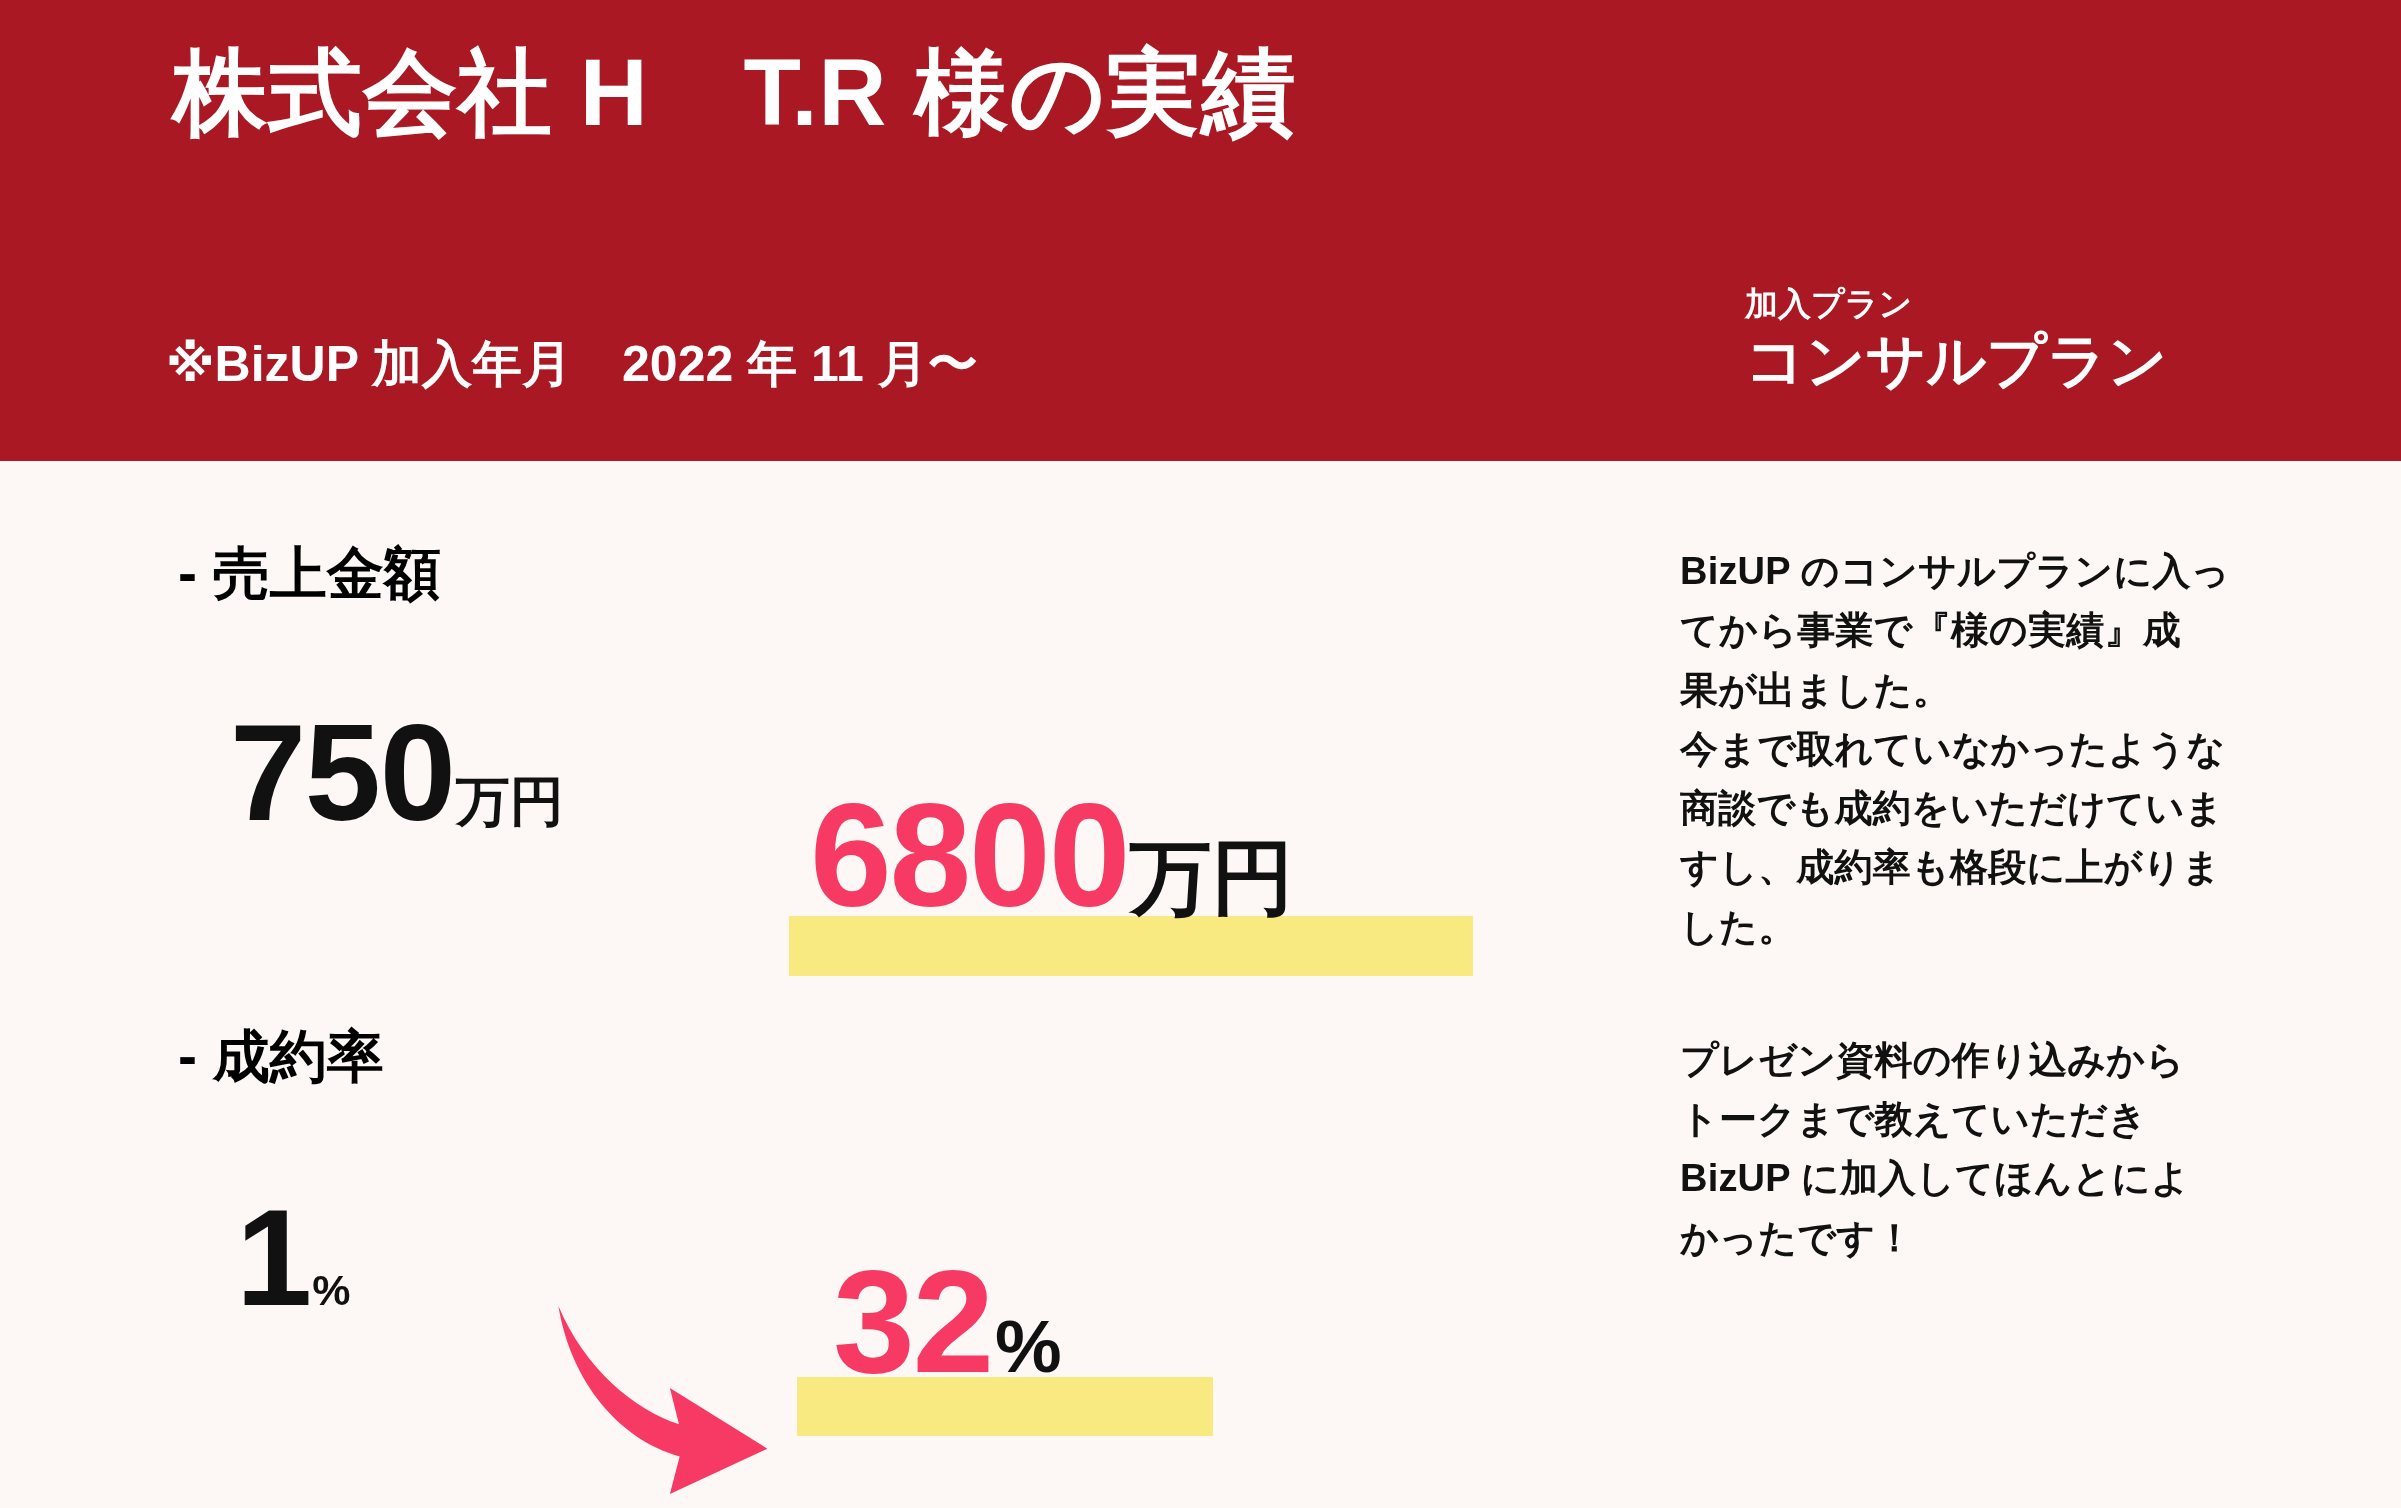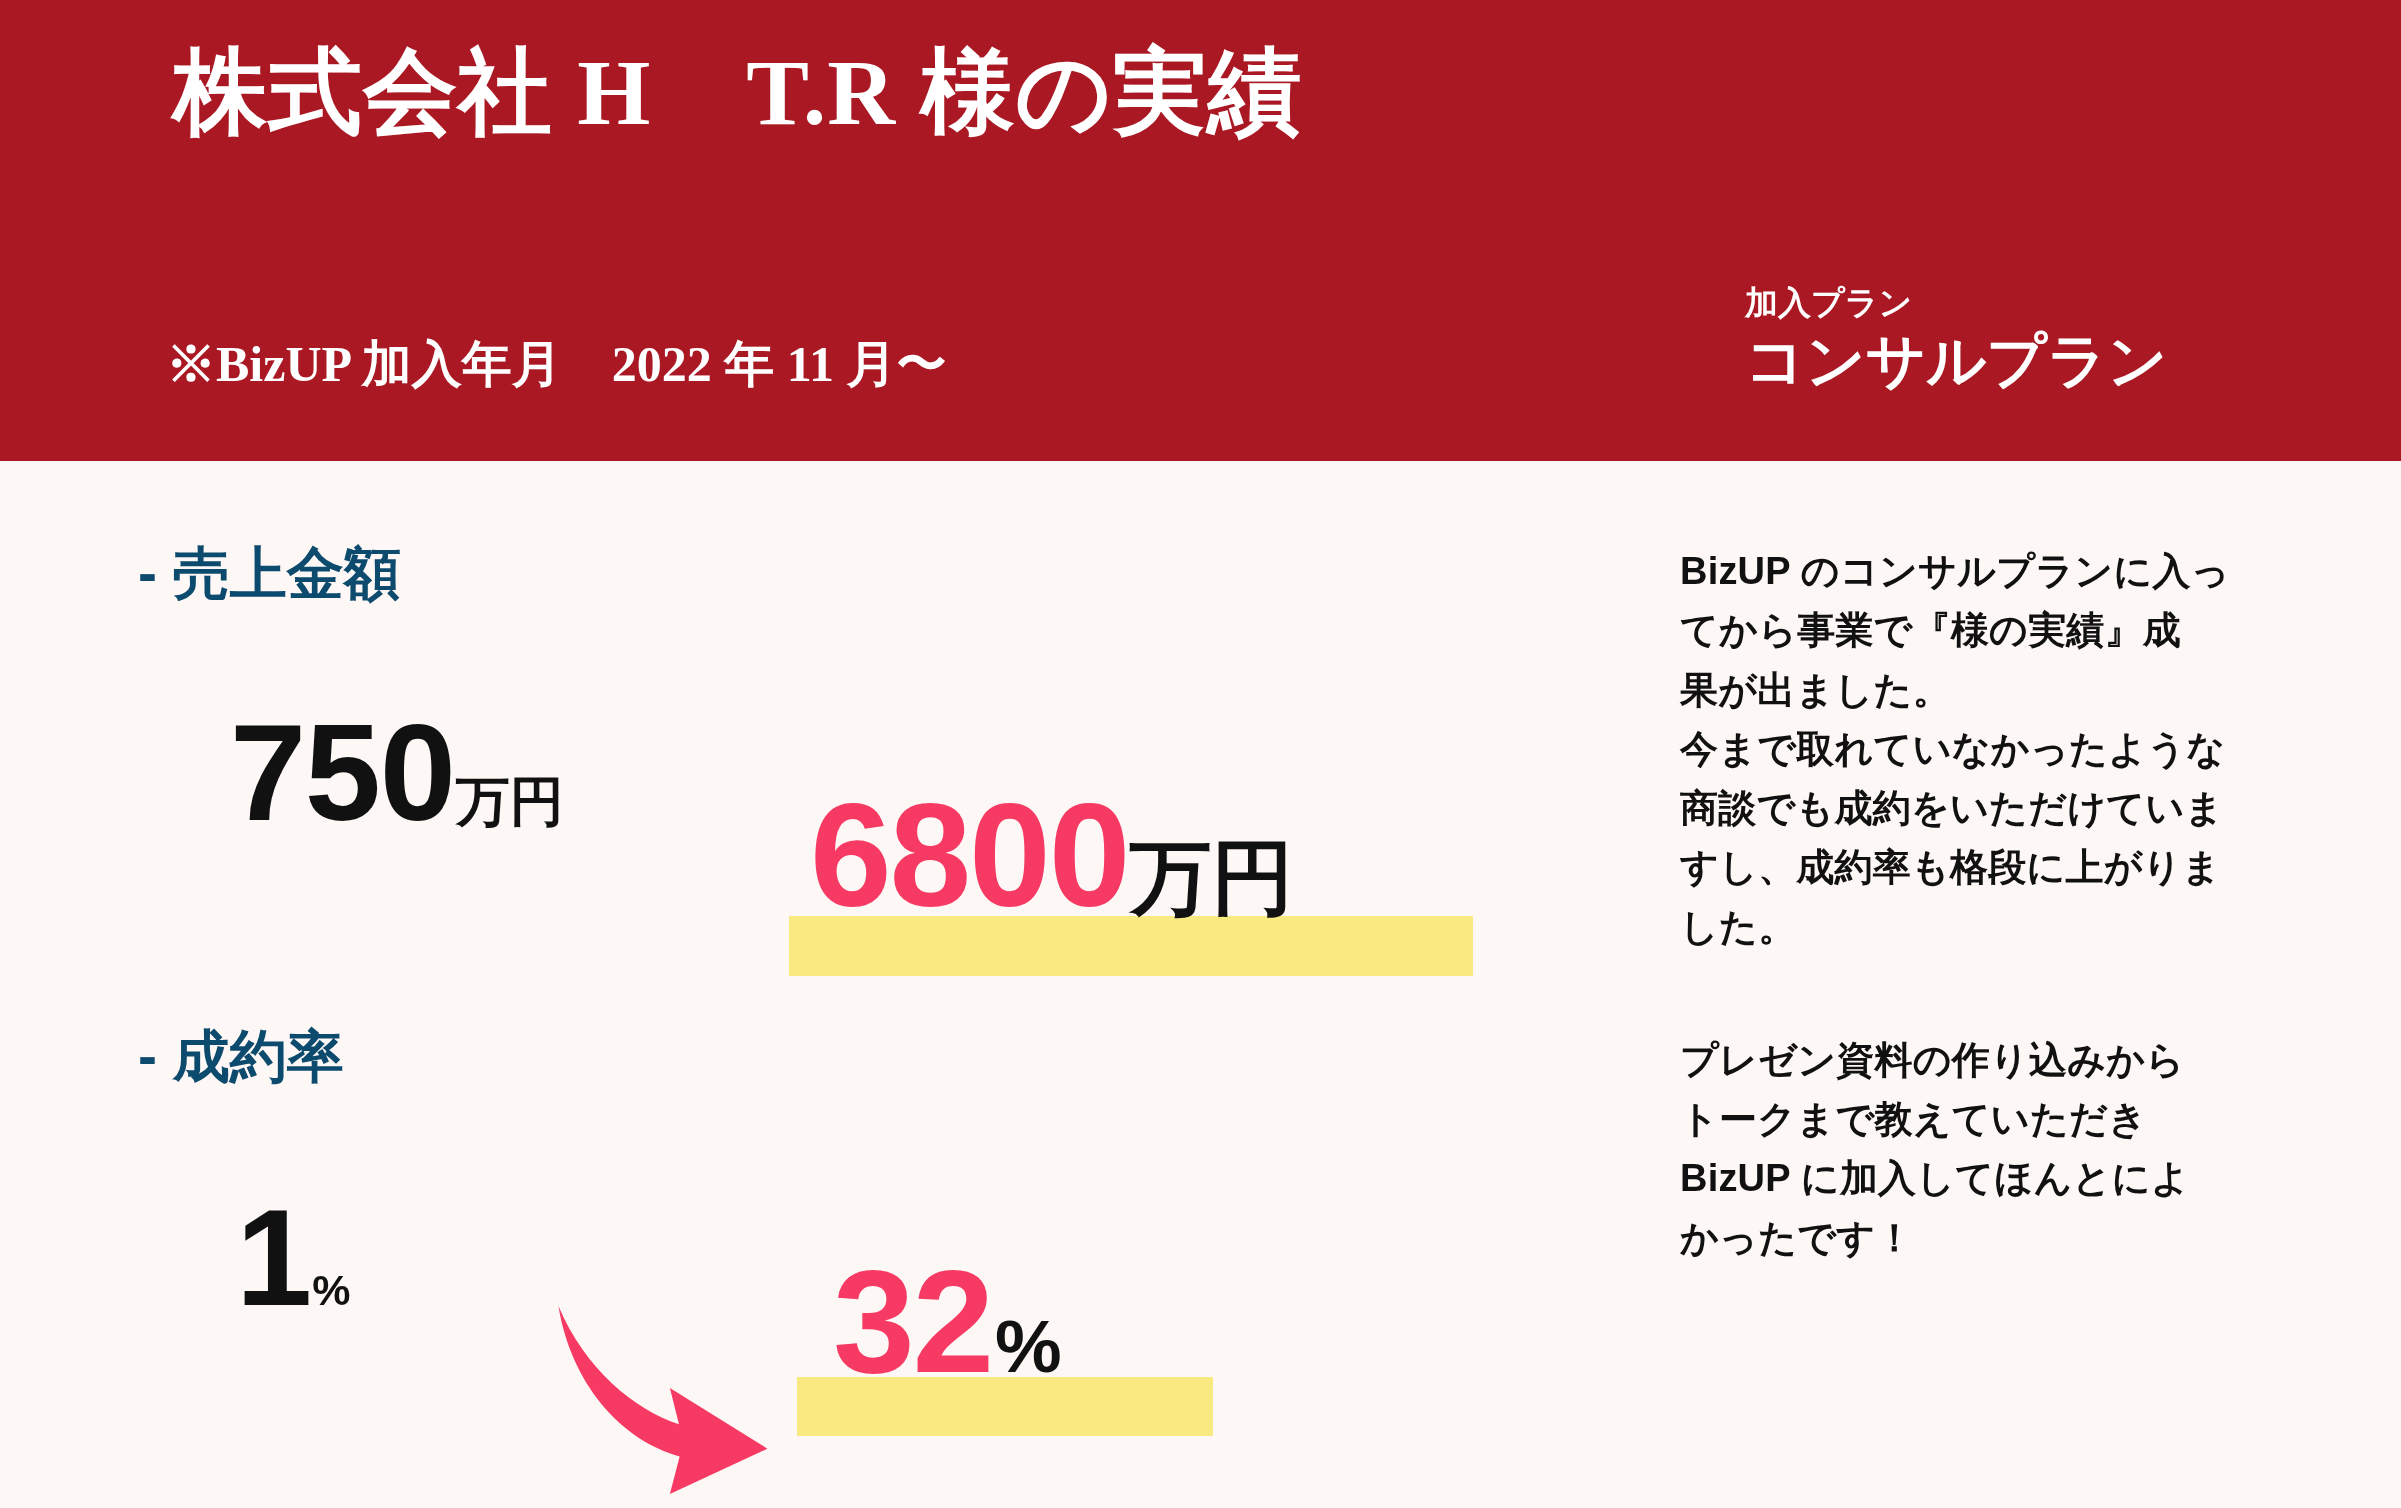--- a/index.html
+++ b/index.html
@@ -18,21 +18,20 @@
 
   
   .header-band {
     position: absolute;
     left: 0;
     top: 0;
     width: 2401px;
     height: 461px;
     background: #A91823;
     overflow: hidden;
-    font-family: Liberation Serif, serif;
   }
   .page-title {
     position: absolute;
     left: 173px;
     top: 19.5px;
     font-size: 94px;
     font-weight: 700;
     color: #FFFFFF;
     letter-spacing: 0.01em;
     white-space: pre;
@@ -75,23 +74,24 @@
     position: absolute;
     left: 0;
     top: 461px;
     width: 1605px;
     height: 1048px;
   }
   .metric-label {
     position: absolute;
     font-size: 57px;
     font-weight: 700;
-    color: #0c4a6e;
+    color: #000000;
     white-space: pre;
     line-height: 1;
+    margin-left: 40px;
   }
   .metric-label.sales  { left: 138px; top: 84px; }
   .metric-label.rate   { left: 138px; top: 567px; }
 
   .metric-before {
     position: absolute;
     color: #111111;
     white-space: nowrap;
     line-height: 1;
     font-weight: 700;

